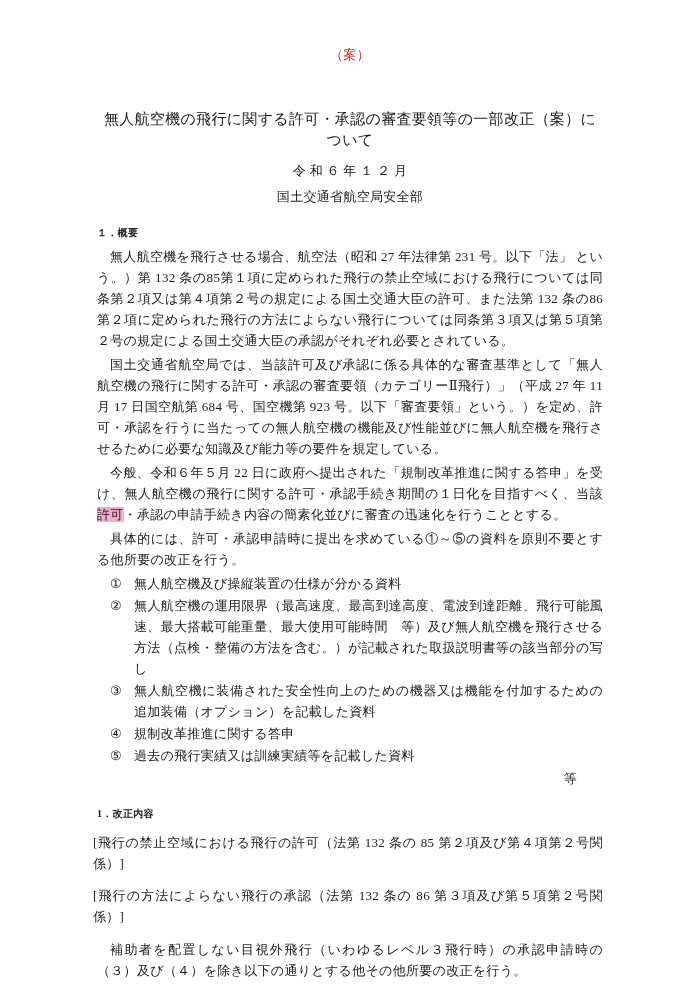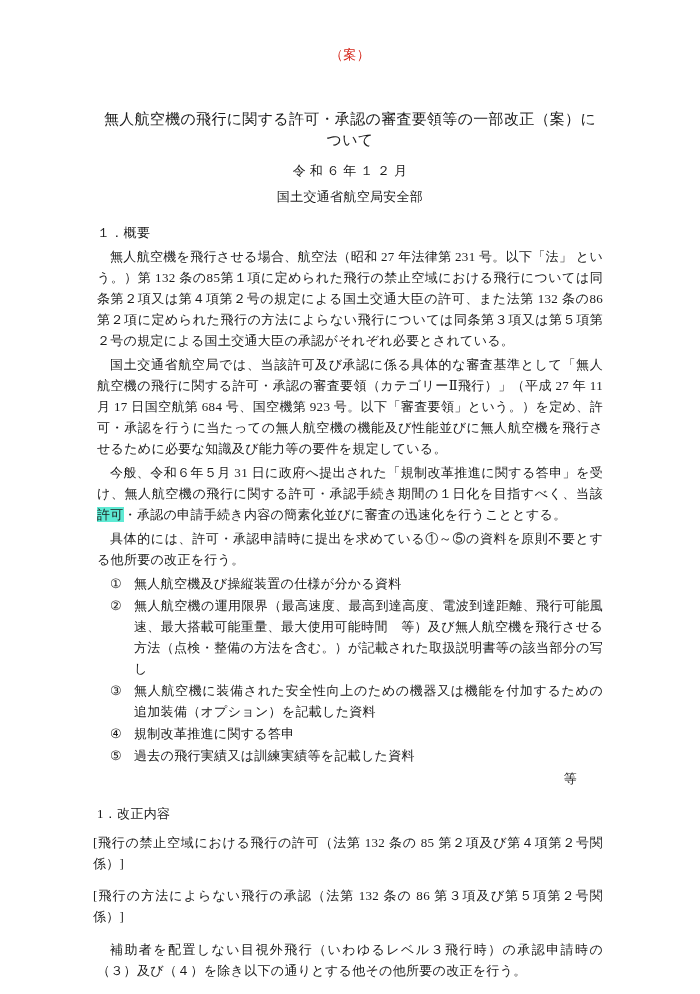--- a/index.html
+++ b/index.html
@@ -28,32 +28,32 @@
     font-size: 15px;
     font-weight: normal;
     margin-bottom: 7px;
   }
   .meta-block {
     text-align: center;
     line-height: 26px;
     margin-bottom: 12px;
   }
   .sec-heading {
-    font-size: 13px;
-    font-weight: normal;
+    font-size: 10px;
+    font-weight: bold;
     margin-top: 10px;
     margin-bottom: 3px;
   }
   p.body-para {
     text-indent: 1em;
     text-align: justify;
     margin-bottom: 3px;
   }
   .hl {
-    background: #5eead4;
+    background: #f9a8d4;
   }
   ul.doc-list { list-style: none; margin: 1px 0 0 13px; }
   ul.doc-list li {
     display: flex;
     align-items: flex-start;
     margin-bottom: 1px;
   }
   ul.doc-list .li-marker {
     flex: 0 0 24px;
   }
@@ -91,21 +91,21 @@
     <div>令 和 ６ 年  １ ２ 月</div>
     <div>国土交通省航空局安全部</div>
   </div>
 
   <div class="sec-heading">１．概要</div>
 
   <p class="body-para">無人航空機を飛行させる場合、航空法（昭和 27 年法律第 231 号。以下「法」 という。）第 132 条の85第１項に定められた飛行の禁止空域における飛行については同条第２項又は第４項第２号の規定による国土交通大臣の許可、また法第 132 条の86第２項に定められた飛行の方法によらない飛行については同条第３項又は第５項第２号の規定による国土交通大臣の承認がそれぞれ必要とされている。</p>
 
   <p class="body-para">国土交通省航空局では、当該許可及び承認に係る具体的な審査基準として「無人航空機の飛行に関する許可・承認の審査要領（カテゴリーⅡ飛行）」（平成 27 年 11 月 17 日国空航第 684 号、国空機第 923 号。以下「審査要領」という。）を定め、許可・承認を行うに当たっての無人航空機の機能及び性能並びに無人航空機を飛行させるために必要な知識及び能力等の要件を規定している。</p>
 
-  <p class="body-para"><span>今般、令和６年５月 31 日に政府へ提出された「規制改革推進に関する答申」を受け、無人航空機の飛行に関する許可・承認手続き期間の１日化を目指すべく、当該</span><span class="hl">許可</span><span>・承認の申請手続き内容の簡素化並びに審査の迅速化を行うこととする。</span></p>
+  <p class="body-para"><span>今般、令和６年５月 22 日に政府へ提出された「規制改革推進に関する答申」を受け、無人航空機の飛行に関する許可・承認手続き期間の１日化を目指すべく、当該</span><span class="hl">許可</span><span>・承認の申請手続き内容の簡素化並びに審査の迅速化を行うこととする。</span></p>
 
   <p class="body-para">具体的には、許可・承認申請時に提出を求めている①～⑤の資料を原則不要とする他所要の改正を行う。</p>
 
   <ul class="doc-list">
     <li>
       <span class="li-marker">①</span>
       <span class="li-text">無人航空機及び操縦装置の仕様が分かる資料</span>
     </li>
     <li>
       <span class="li-marker">②</span>

